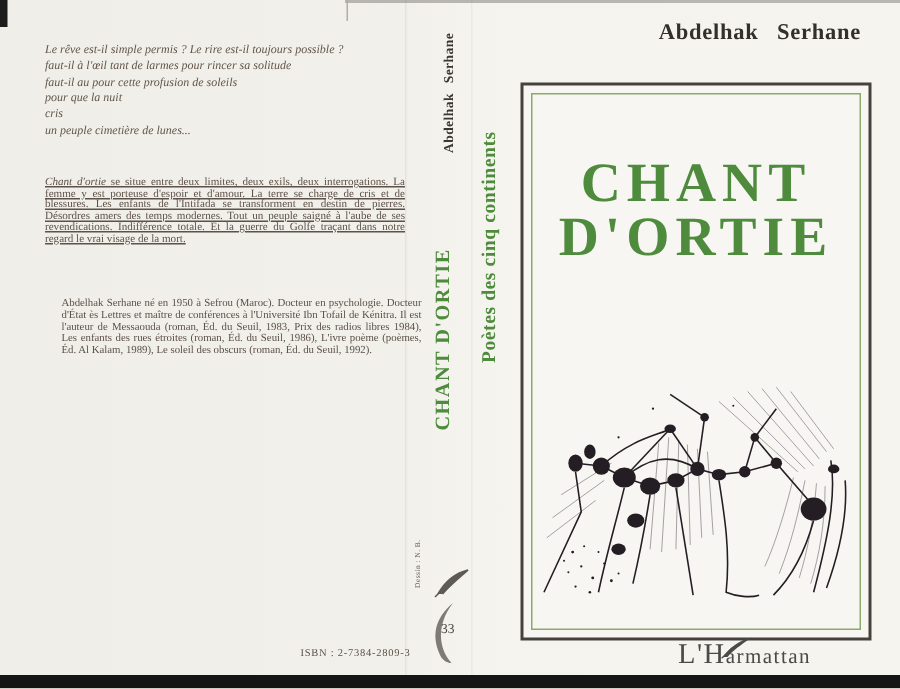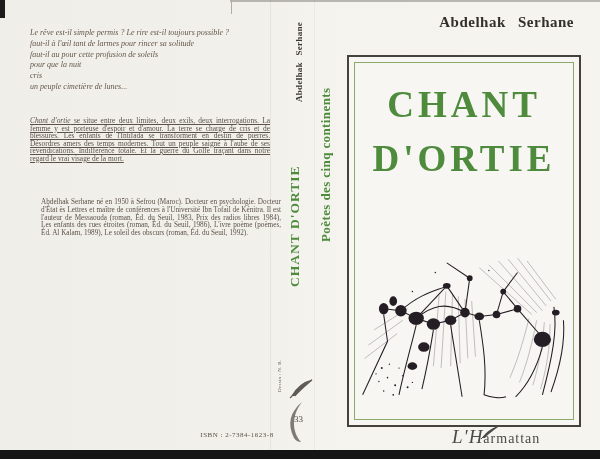--- a/index.html
+++ b/index.html
@@ -21,27 +21,27 @@
   .spine-credit{left:277px;top:392px;width:62px;font-size:5px;letter-spacing:.3px;color:#6a6258;}
 
   
   .collection{left:318px;top:242px;width:200px;font-weight:bold;font-size:13px;letter-spacing:.4px;color:#4e8b3c;}
   .cover-author{left:350px;top:14px;width:224px;text-align:right;font-weight:bold;font-size:15px;
                 letter-spacing:.5px;word-spacing:8px;color:#33302c;}
   .title-box{left:347px;top:55px;width:230px;height:368px;border:2px solid #45423e;background:#f7f6f2;}
   .inner-border{position:absolute;left:5px;top:5px;right:5px;bottom:5px;border:1px solid #8aaa6b;}
   .title-line{position:absolute;left:0;width:100%;text-align:center;font-weight:bold;font-size:37px;
               letter-spacing:4px;color:#4e8b3c;}
-  .t1{top:26px;} .t2{top:80px;}
+  .t1{top:44px;} .t2{top:80px;}
   .drawing{position:absolute;left:6px;top:194px;width:218px;height:150px;}
 
   
   .publisher{left:440px;top:416px;width:150px;height:36px;color:#4a4a48;}
   .pub-row{position:absolute;left:12px;top:10px;font-size:14px;letter-spacing:1px;}
-  .pub-h{font-size:19px;font-style:italic;}
+  .pub-h{font-size:19px;}
   .pub-feather{position:absolute;left:28px;top:-1px;width:22px;height:14px;}
 
   
   .fold1{left:270px;top:0;width:1px;height:450px;background:rgba(60,55,50,.07);}
   .fold2{left:314px;top:0;width:1px;height:450px;background:rgba(60,55,50,.05);}
   .top-edge{left:230px;top:0;width:370px;height:2px;background:rgba(110,108,100,.45);}
   .corner-mark{left:0;top:0;width:5px;height:18px;background:#1c1c1c;}
   .page-tick{left:231px;top:0;width:1px;height:14px;background:#b0ada4;}
   .bottom-bar{left:0;top:450px;width:600px;height:9px;background:#151515;}
   .spine-logo{left:282px;top:378px;width:34px;height:64px;}
@@ -57,21 +57,21 @@
     <div>faut-il au pour cette profusion de soleils</div>
     <div>pour que la nuit</div>
     <div>cris</div>
     <div>un peuple cimetière de lunes...</div>
   </div>
 
   <div class="abs desc"><span style="font-style:italic">Chant d'ortie</span><span> se situe entre deux limites, deux exils, deux interrogations. La femme y est porteuse d'espoir et d'amour. La terre se charge de cris et de blessures. Les enfants de l'Intifada se transforment en destin de pierres. Désordres amers des temps modernes. Tout un peuple saigné à l'aube de ses revendications. Indifférence totale. Et la guerre du Golfe traçant dans notre regard le vrai visage de la mort.</span></div>
 
   <div class="abs bio">Abdelhak Serhane né en 1950 à Sefrou (Maroc). Docteur en psychologie. Docteur d'État ès Lettres et maître de conférences à l'Université Ibn Tofail de Kénitra. Il est l'auteur de Messaouda (roman, Éd. du Seuil, 1983, Prix des radios libres 1984), Les enfants des rues étroites (roman, Éd. du Seuil, 1986), L'ivre poème (poèmes, Éd. Al Kalam, 1989), Le soleil des obscurs (roman, Éd. du Seuil, 1992).</div>
 
-  <div class="abs isbn">ISBN : 2-7384-1623-8</div>
+  <div class="abs isbn">ISBN : 2-7384-2809-3</div>
 
   <div class="vrot spine-author">Abdelhak Serhane</div>
   <div class="vrot spine-title">CHANT D'ORTIE</div>
   <div class="vrot spine-credit">Dessin : N. B.</div>
 
   <div class="abs spine-logo">
     <svg viewBox="0 0 34 64" width="34" height="64">
       <g stroke="#5f5a55" fill="none" stroke-width="1.1">
         <path d="M10,18 C15,9 22,4 30,2 C23,8 17,13 13,18" fill="#5f5a55"></path>
         <path d="M8,20 L16,12"></path>

